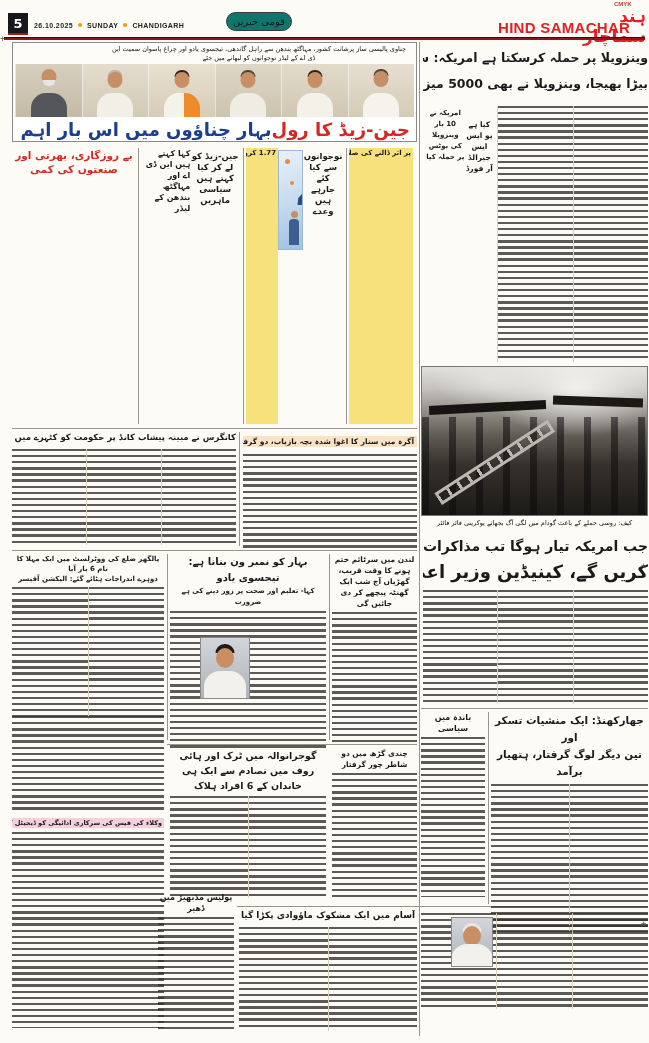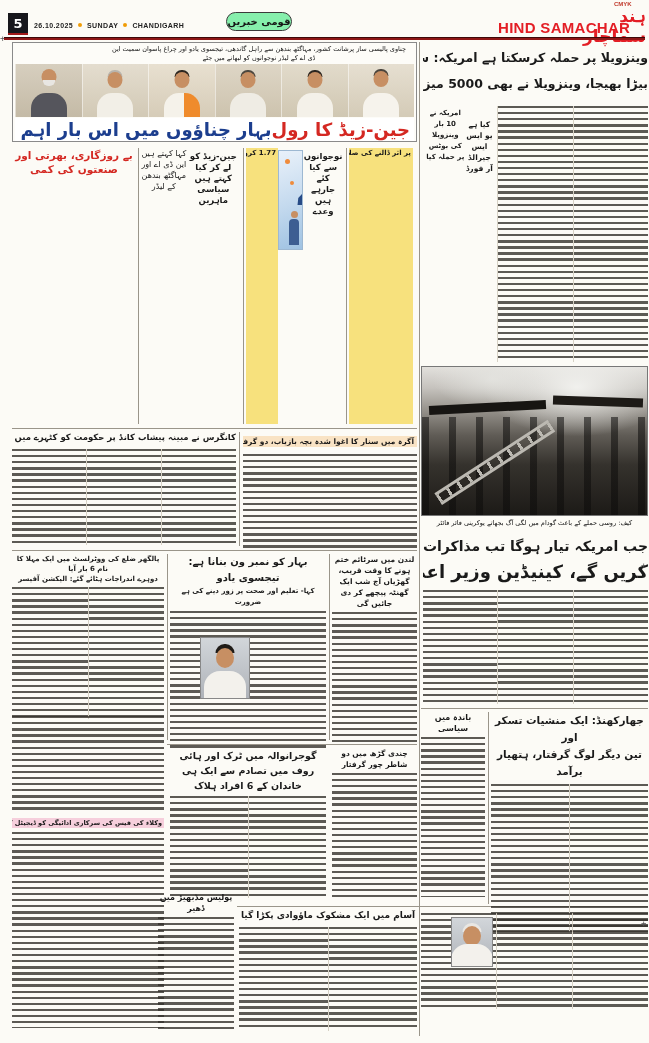--- a/index.html
+++ b/index.html
@@ -17,40 +17,40 @@
   .col{flex:1;padding:0 3px}
   .col+.col{border-left:1px solid #cfc9ba}
   .vbox{display:flex;flex-direction:row}
   .fill{flex:1}
   .rule-h{background:#9a958a;height:1px}
   .rule-v{background:#9a958a;width:1px}
   
   .pagenum{background:#17171c;color:#fff;font-size:13px;font-weight:bold;display:flex;align-items:center;justify-content:center;border-bottom:2px solid #a11a1a}
   .dateline{display:flex;align-items:center;gap:5px;font-size:7px;font-weight:bold;color:#222;letter-spacing:.4px}
   .odot{width:4px;height:4px;border-radius:50%;background:#f09c06}
-  .badge{background:#86efac;border:1px solid #3a3a3a;border-radius:10px;display:flex;align-items:center;justify-content:center;font-size:10px;font-weight:bold;color:#151515}
+  .badge{background:#0f766e;border:1px solid #3a3a3a;border-radius:10px;display:flex;align-items:center;justify-content:center;font-size:10px;font-weight:normal;color:#151515}
   .mast-en{color:#e31e25;font-size:15px;font-weight:bold;letter-spacing:.3px}
   .mast-ur{color:#e31e25;font-size:17px;font-weight:bold;text-align:right}
   .cmyk{font-size:6px;font-weight:bold}
   .hdr-rule{background:#8e1616;border-top:1px solid #3c0a0a}
   .regmark{color:#555;font-size:9px;font-family:"DejaVu Sans Mono",monospace}
   
   .featurebox{border:1px solid #8a8a8a;background:#fdfcf8}
   .lead-cap{font-size:6.5px;line-height:8.5px;color:#141414}
   .strip{display:flex;background:#d8d1c2}
   .ph{flex:1;position:relative;overflow:hidden;border-left:1px solid rgba(255,255,255,.5)}
   .p-head{position:absolute;left:50%;transform:translateX(-50%);width:15px;height:16px;border-radius:50%;background:#c78f63}
   .p-hair{position:absolute;left:50%;transform:translateX(-50%);width:15px;height:7px;border-radius:8px 8px 0 0;background:#2c2620}
   .p-torso{position:absolute;bottom:0;left:50%;transform:translateX(-50%);width:36px;height:24px;border-radius:15px 15px 0 0}
   .p-beard{position:absolute;left:50%;transform:translateX(-50%);width:13px;height:6px;border-radius:0 0 7px 7px;background:#e8e6e2}
   .lead-head{display:flex;align-items:center;background:#fff;padding:0 4px}
   .lead-head .blue{flex:1;color:#1c3e8e;font-size:18px;font-weight:bold;text-align:center;white-space:nowrap;overflow:hidden}
   .lead-head .red{color:#d42822;font-size:18px;font-weight:bold;white-space:nowrap}
   .sub-red{color:#d42822;font-size:10.5px;line-height:14px;font-weight:bold;text-align:center}
-  .sub-bold{font-size:8px;line-height:11px;font-weight:normal;text-align:center}
+  .sub-bold{font-size:8px;line-height:11px;font-weight:bold;}
   .sub-mid{font-size:8.5px;line-height:11px;font-weight:bold;text-align:center}
   .hl-y{background:#f7e17d;font-size:7px;font-weight:bold;padding:1px 2px;display:block;text-align:center;white-space:nowrap;overflow:hidden}
   .hl-peach{background:#f9e3c4;font-size:7.5px;font-weight:bold;padding:1px 3px;display:inline-block;max-width:100%;white-space:nowrap;overflow:hidden}
   .hl-pink{background:#f6cfdc;font-size:6.5px;font-weight:bold;padding:1px 2px;display:block;text-align:center;white-space:nowrap;overflow:hidden}
   
   .genz{position:relative;background:linear-gradient(160deg,#e9f1fa 0%,#c3d9ee 55%,#9fc2e2 100%);border:1px solid #9db8d2;overflow:hidden}
   .genz .gz{position:absolute;left:18px;top:2px;font-size:62px;font-weight:900;color:#274b86;transform:skewX(-6deg);line-height:1}
   .genz .gperson{position:absolute;bottom:4px;width:10px;height:26px;border-radius:4px 4px 0 0}
   .genz .gperson:before{content:"";position:absolute;top:-8px;left:2px;width:7px;height:7px;border-radius:50%;background:#c78f63}
   .genz .gdot{position:absolute;border-radius:50%;background:#ef8b3c}

